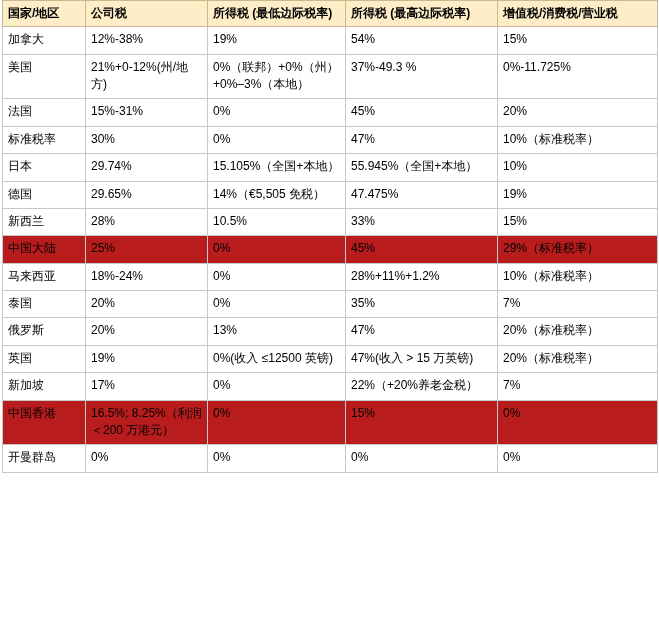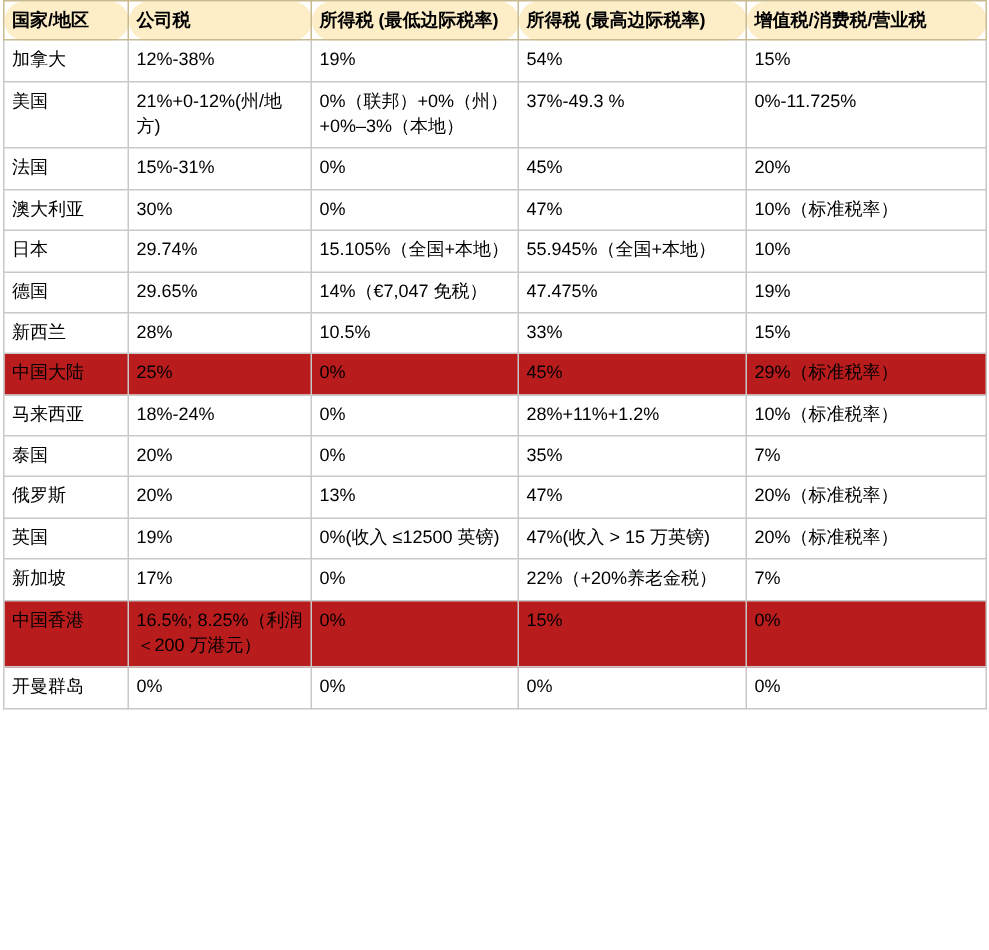--- a/index.html
+++ b/index.html
@@ -34,21 +34,20 @@
     font-weight: normal;
     line-height: 1.45;
     word-break: break-all;
   }
   #tax-table thead th {
     background: #fdeec8;
     font-weight: bold;
     font-size: 12px;
     border-color: #c8b98f;
     line-height: 1.35;
-    border-radius: 13px;
   }
   #tax-table tbody tr td {
     height: 16px;
   }
   tr.highlight td {
     background: #b91c1c;
   }
   .cell-text { white-space: pre-wrap; }
 </style>
 </head>
@@ -87,37 +86,37 @@
         <td><span class="cell-text">0%-11.725%</span></td>
       </tr>
       <tr>
         <td><span class="cell-text">法国</span></td>
         <td><span class="cell-text">15%-31%</span></td>
         <td><span class="cell-text">0%</span></td>
         <td><span class="cell-text">45%</span></td>
         <td><span class="cell-text">20%</span></td>
       </tr>
       <tr>
-        <td><span class="cell-text">澳大利亚</span></td>
+        <td><span class="cell-text">标准税率</span></td>
         <td><span class="cell-text">30%</span></td>
         <td><span class="cell-text">0%</span></td>
         <td><span class="cell-text">47%</span></td>
         <td><span class="cell-text">10%（标准税率）</span></td>
       </tr>
       <tr>
         <td><span class="cell-text">日本</span></td>
         <td><span class="cell-text">29.74%</span></td>
         <td><span class="cell-text">15.105%（全国+本地）</span></td>
         <td><span class="cell-text">55.945%（全国+本地）</span></td>
         <td><span class="cell-text">10%</span></td>
       </tr>
       <tr>
         <td><span class="cell-text">德国</span></td>
         <td><span class="cell-text">29.65%</span></td>
-        <td><span class="cell-text">14%（€7,047 免税）</span></td>
+        <td><span class="cell-text">14%（€5,505 免税）</span></td>
         <td><span class="cell-text">47.475%</span></td>
         <td><span class="cell-text">19%</span></td>
       </tr>
       <tr>
         <td><span class="cell-text">新西兰</span></td>
         <td><span class="cell-text">28%</span></td>
         <td><span class="cell-text">10.5%</span></td>
         <td><span class="cell-text">33%</span></td>
         <td><span class="cell-text">15%</span></td>
       </tr>

